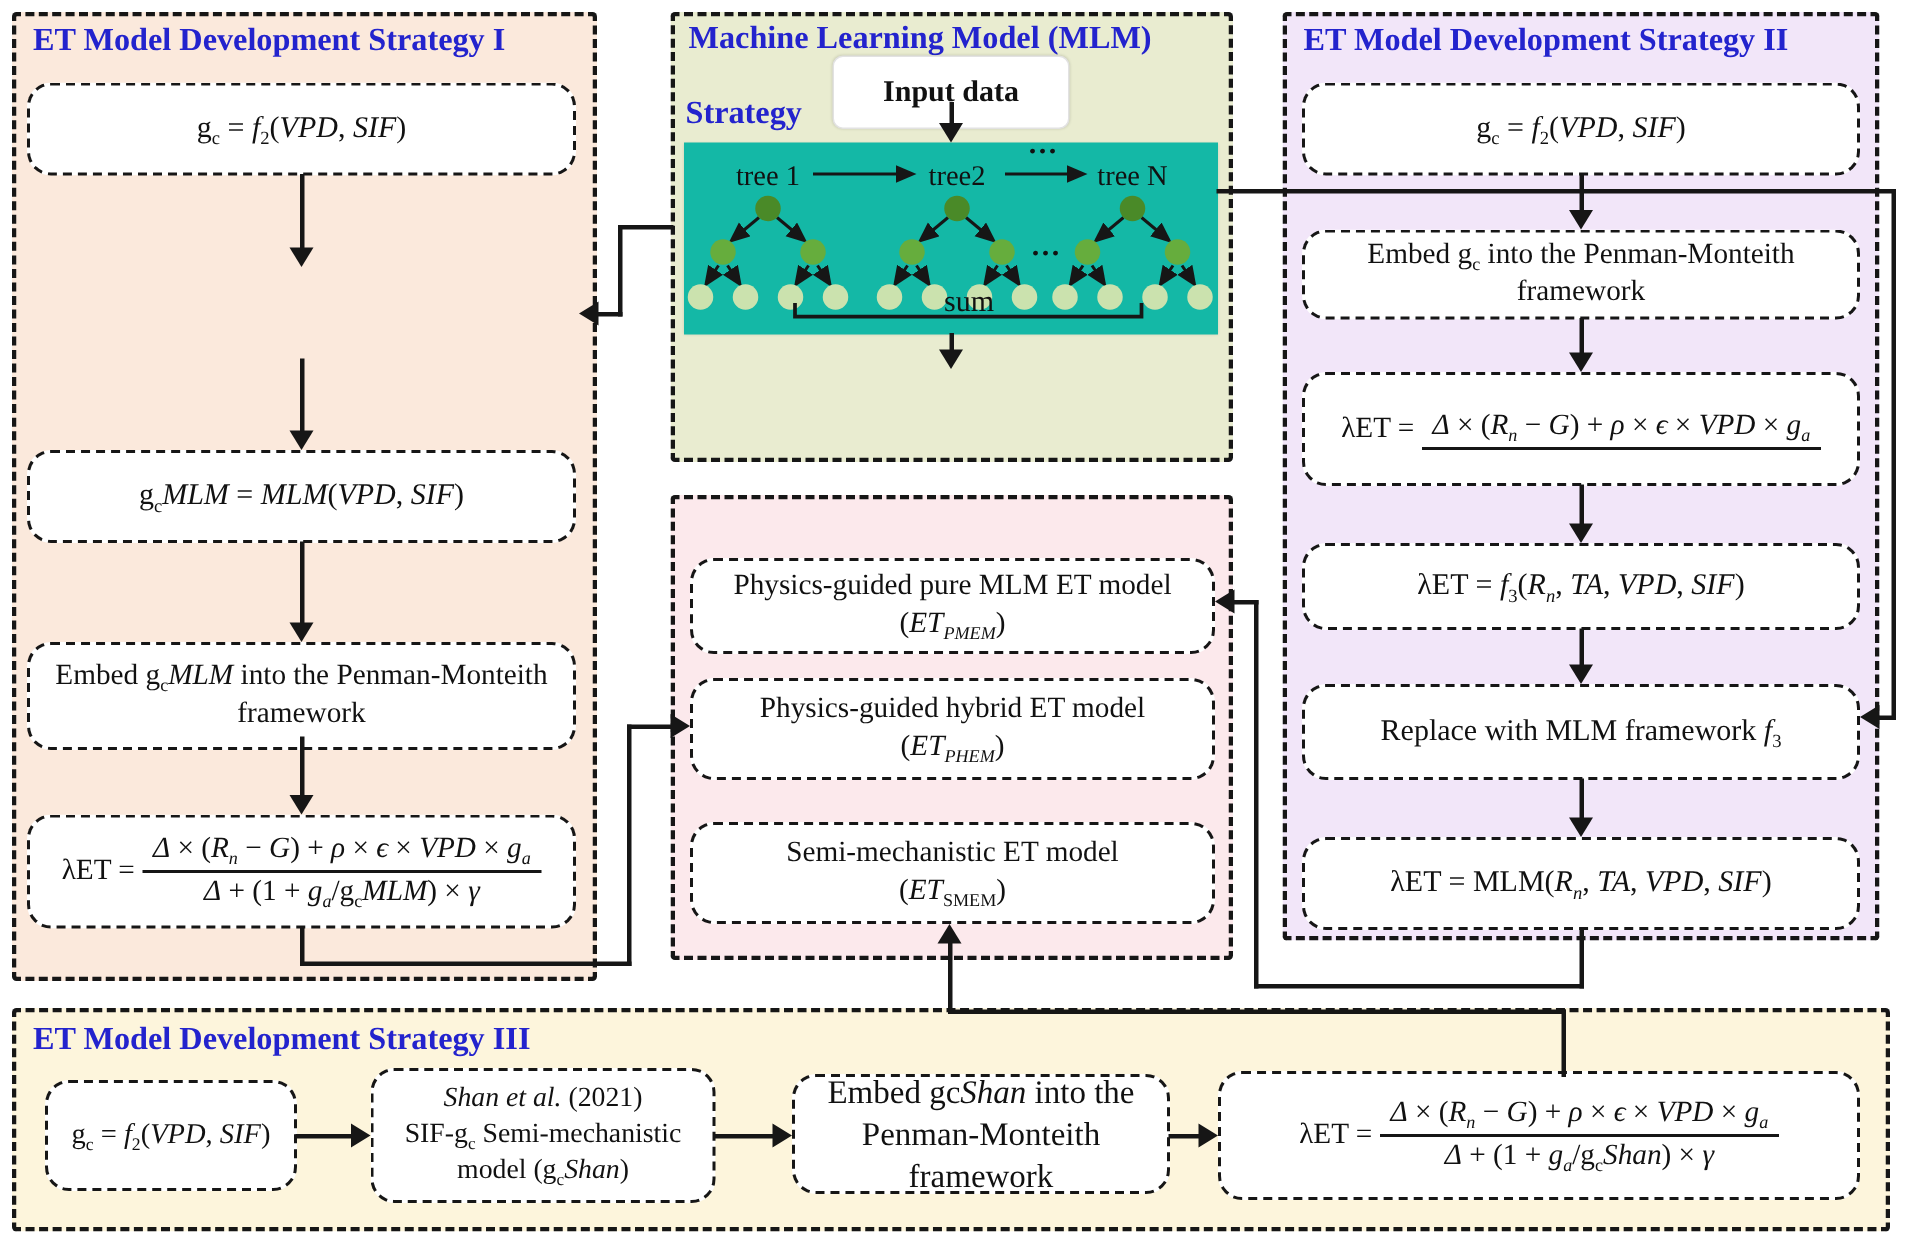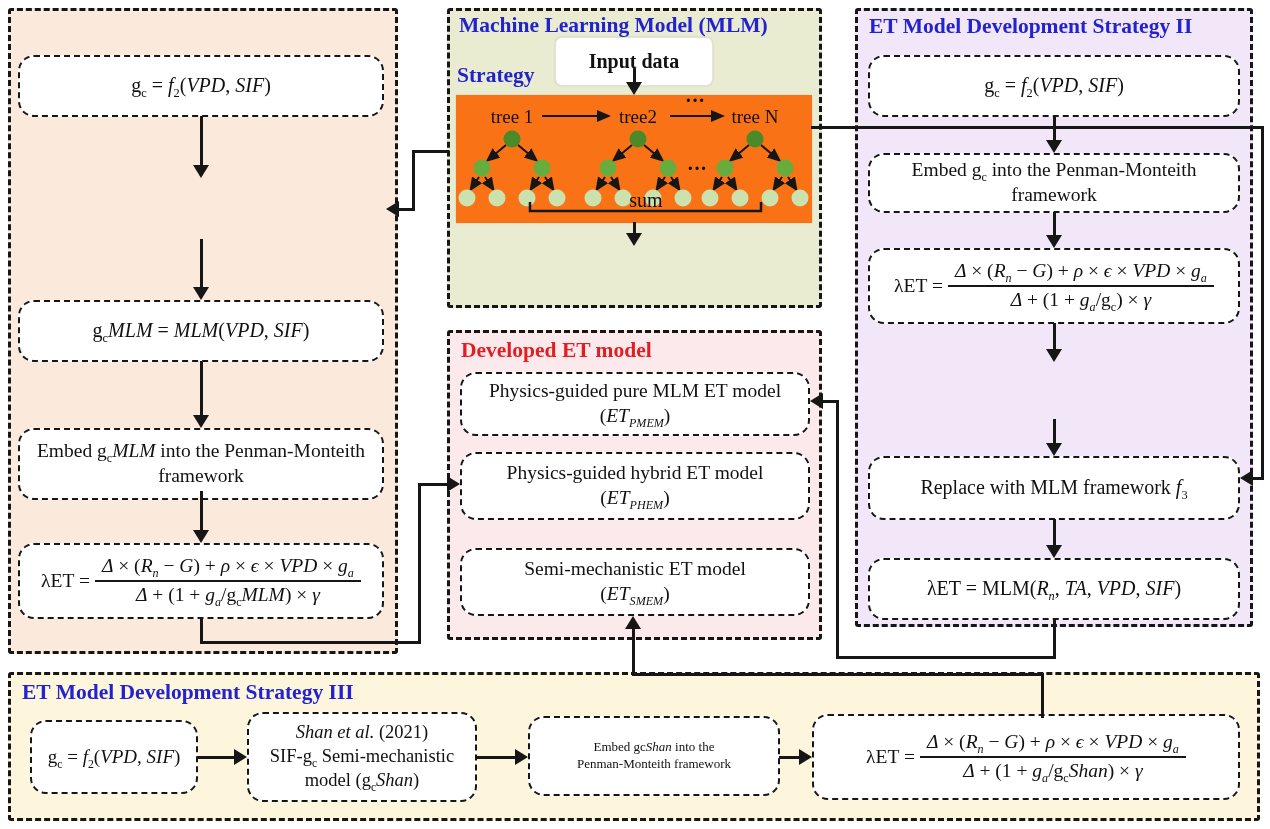--- a/index.html
+++ b/index.html
@@ -8,39 +8,40 @@
   .panel{position:absolute;border:3px dashed #161616;border-radius:3px;box-sizing:border-box;}
   .panel-title{position:absolute;font-weight:bold;font-size:21.5px;white-space:nowrap;}
   .blue-title{color:var(--title-blue,#2323cd);}
   .red-title{color:var(--title-red,#e01f25);}
   .fbox{position:absolute;background:#fff;border:2.5px dashed #161616;border-radius:16px;
         box-sizing:border-box;display:flex;flex-direction:column;align-items:center;
         justify-content:center;font-size:20px;line-height:1.28;text-align:center;padding:2px 8px;}
   .plainbox{position:absolute;background:#fff;border:1px solid #e2e2e2;border-radius:7px;
         box-sizing:border-box;display:flex;align-items:center;justify-content:center;
         font-weight:bold;font-size:20px;box-shadow:0 0 2px rgba(0,0,0,0.15);}
-  .treearea{position:absolute;background:#f97316;box-shadow:0 0 2px rgba(0,0,0,0.12);}
+  .treearea{position:absolute;background:#14b8a6;box-shadow:0 0 2px rgba(0,0,0,0.12);}
   .frac{display:inline-flex;flex-direction:column;vertical-align:middle;text-align:center;
         margin-left:5px;font-size:19.5px;}
   .frac .num{border-bottom:2px solid #161616;padding:0 7px 1px 7px;white-space:nowrap;}
   .frac .den{padding-top:1px;white-space:nowrap;}
   .fprefix{font-size:19.5px;}
   .formula-row{display:flex;align-items:center;justify-content:center;}
   sub{font-size:0.62em;line-height:0;}
   .cline{position:absolute;background:#161616;}
   .ctri{position:absolute;width:0;height:0;border-style:solid;border-color:transparent;}
   .line{display:block;}
   svg text{font-family:"Liberation Serif","DejaVu Serif",serif;}
 </style>
 </head>
 <body>
 
 <div class="canvas">
 
   <div class="panel" id="p-s1" style="left: 8px; top: 8px; width: 390px; height: 646px; background: rgb(251, 233, 220);"></div>
+  <div class="panel-title blue-title" style="left:22px;top:14px;">ET Model Development Strategy I</div>
 
   <div class="fbox" style="left:18px;top:55px;width:366px;height:62px;">
       <span><span>g</span><sub>c</sub><span> = </span><span style="font-style: italic;">f</span><sub>2</sub><span>(</span><span style="font-style: italic;">VPD</span><span>, </span><span style="font-style: italic;">SIF</span><span>)</span></span>
     </div>
   <div class="fbox" style="left:18px;top:300px;width:366px;height:62px;">
       <span><span>g</span><sub>c</sub><span style="font-style: italic;">MLM</span><span> = </span><span style="font-style: italic;">MLM</span><span>(</span><span style="font-style: italic;">VPD</span><span>, </span><span style="font-style: italic;">SIF</span><span>)</span></span>
     </div>
   <div class="fbox" style="left:18px;top:428px;width:366px;height:72px;font-size:19.5px;">
       <span><span>Embed g</span><sub>c</sub><span style="font-style: italic;">MLM</span><span> into the Penman-Monteith framework</span></span>
     </div>
@@ -110,69 +111,70 @@
         <circle cx="254" cy="103" r="8.5" fill="#cbe2ae"></circle>
         <circle cx="284" cy="103" r="8.5" fill="#cbe2ae"></circle>
         <circle cx="314" cy="103" r="8.5" fill="#cbe2ae"></circle>
         <circle cx="344" cy="103" r="8.5" fill="#cbe2ae"></circle>
         <polyline points="74,107 74,116 305,116 305,107" fill="none" stroke="#161616" stroke-width="2.5"></polyline>
         <text x="190" y="112" text-anchor="middle" font-size="20" fill="#111">sum</text>
       </svg>
   </div>
 
   <div class="panel" id="p-dev" style="left: 447px; top: 330px; width: 375px; height: 310px; background: rgb(252, 233, 236);"></div>
-  <div class="panel-title red-title" style="left:461px;top:338px;">Developed ET model</div>
   <div class="fbox" style="left:460px;top:372px;width:350px;height:64px;font-size:19.5px;">
     <span class="line"><span><span>Physics-guided pure MLM ET model</span></span></span>
     <span class="line"><span><span>(</span><span style="font-style: italic;">ET</span><sub style="font-style: italic;">PMEM</sub><span>)</span></span></span>
   </div>
   <div class="fbox" style="left:460px;top:452px;width:350px;height:68px;font-size:19.5px;">
     <span class="line"><span><span>Physics-guided hybrid ET model</span></span></span>
     <span class="line"><span><span>(</span><span style="font-style: italic;">ET</span><sub style="font-style: italic;">PHEM</sub><span>)</span></span></span>
   </div>
   <div class="fbox" style="left:460px;top:548px;width:350px;height:68px;font-size:19.5px;">
     <span class="line"><span><span>Semi-mechanistic ET model</span></span></span>
-    <span class="line"><span><span>(</span><span style="font-style: italic;">ET</span><sub style="font-style: italic;">SMEM</sub><span>)</span></span></span>
+    <span class="line"><span><span>(</span><span style="font-style: italic;">ET</span><sub style="">SMEM</sub><span>)</span></span></span>
   </div>
 
   <div class="panel" id="p-s2" style="left: 855px; top: 8px; width: 398px; height: 619px; background: rgb(242, 230, 249);"></div>
   <div class="panel-title blue-title" style="left:869px;top:14px;">ET Model Development Strategy II</div>
   <div class="fbox" style="left:868px;top:55px;width:372px;height:62px;">
       <span><span>g</span><sub>c</sub><span> = </span><span style="font-style: italic;">f</span><sub>2</sub><span>(</span><span style="font-style: italic;">VPD</span><span>, </span><span style="font-style: italic;">SIF</span><span>)</span></span>
     </div>
   <div class="fbox" style="left:868px;top:153px;width:372px;height:60px;font-size:19.5px;">
       <span><span>Embed g</span><sub>c</sub><span> into the Penman-Monteith framework</span></span>
     </div>
   <div class="fbox" style="left:868px;top:248px;width:372px;height:76px;">
       <span class="formula-row">
         <span class="fprefix"><span>λET = </span></span>
         <span class="frac">
           <span class="num"><span style="font-style: italic;">Δ</span><span> × (</span><span style="font-style: italic;">R</span><sub style="font-style: italic;">n</sub><span> − </span><span style="font-style: italic;">G</span><span>) + </span><span style="font-style: italic;">ρ</span><span> × </span><span style="font-style: italic;">ϵ</span><span> × </span><span style="font-style: italic;">VPD</span><span> × </span><span style="font-style: italic;">g</span><sub style="font-style: italic;">a</sub></span>
-          <span class="den"><span style="font-style: italic;">Δ</span><span> + (1 + </span><span style="font-style: italic;">g</span><sub style="font-style: italic;">a</sub><span>/g</span><sub>c</sub><span>) × </span><span style="font-style: italic;">γ</span></span>
         </span>
       </span>
+    </div>
+  <div class="fbox" style="left:868px;top:362px;width:372px;height:58px;">
+      <span><span>λET = </span><span style="font-style: italic;">f</span><sub>3</sub><span>(</span><span style="font-style: italic;">R</span><sub style="font-style: italic;">n</sub><span>, </span><span style="font-style: italic;">TA</span><span>, </span><span style="font-style: italic;">VPD</span><span>, </span><span style="font-style: italic;">SIF</span><span>)</span></span>
     </div>
   <div class="fbox" style="left:868px;top:456px;width:372px;height:64px;">
       <span><span>Replace with MLM framework </span><span style="font-style: italic;">f</span><sub>3</sub></span>
     </div>
   <div class="fbox" style="left:868px;top:558px;width:372px;height:62px;">
       <span><span>λET = MLM(</span><span style="font-style: italic;">R</span><sub style="font-style: italic;">n</sub><span>, </span><span style="font-style: italic;">TA</span><span>, </span><span style="font-style: italic;">VPD</span><span>, </span><span style="font-style: italic;">SIF</span><span>)</span></span>
     </div>
 
   <div class="panel" id="p-s3" style="left: 8px; top: 672px; width: 1252px; height: 149px; background: rgb(253, 245, 220);"></div>
   <div class="panel-title blue-title" style="left:22px;top:680px;">ET Model Development Strategy III</div>
   <div class="fbox" style="left:30px;top:720px;width:168px;height:74px;font-size:19px;">
       <span><span>g</span><sub>c</sub><span> = </span><span style="font-style: italic;">f</span><sub>2</sub><span>(</span><span style="font-style: italic;">VPD</span><span>, </span><span style="font-style: italic;">SIF</span><span>)</span></span>
     </div>
   <div class="fbox" style="left:247px;top:712px;width:230px;height:90px;font-size:18.5px;">
     <span class="line"><span><span style="font-style: italic;">Shan et al.</span><span> (2021)</span></span></span>
     <span class="line"><span><span>SIF-g</span><sub>c</sub><span> Semi-mechanistic</span></span></span>
     <span class="line"><span><span>model (g</span><sub>c</sub><span style="font-style: italic;">Shan</span><span>)</span></span></span>
   </div>
-  <div class="fbox" style="left:528px;top:716px;width:252px;height:80px;font-size:13px;">
+  <div class="fbox" style="left:528px;top:716px;width:252px;height:80px;font-size:22px;">
     <span class="line"><span><span>Embed gc</span><span style="font-style: italic;">Shan</span><span> into the</span></span></span>
     <span class="line"><span><span>Penman-Monteith framework</span></span></span>
   </div>
   <div class="fbox" style="left:812px;top:714px;width:428px;height:86px;">
       <span class="formula-row">
         <span class="fprefix"><span>λET = </span></span>
         <span class="frac">
           <span class="num"><span style="font-style: italic;">Δ</span><span> × (</span><span style="font-style: italic;">R</span><sub style="font-style: italic;">n</sub><span> − </span><span style="font-style: italic;">G</span><span>) + </span><span style="font-style: italic;">ρ</span><span> × </span><span style="font-style: italic;">ϵ</span><span> × </span><span style="font-style: italic;">VPD</span><span> × </span><span style="font-style: italic;">g</span><sub style="font-style: italic;">a</sub></span>
           <span class="den"><span style="font-style: italic;">Δ</span><span> + (1 + </span><span style="font-style: italic;">g</span><sub style="font-style: italic;">a</sub><span>/g</span><sub>c</sub><span style="font-style: italic;">Shan</span><span>) × </span><span style="font-style: italic;">γ</span></span>
         </span>

